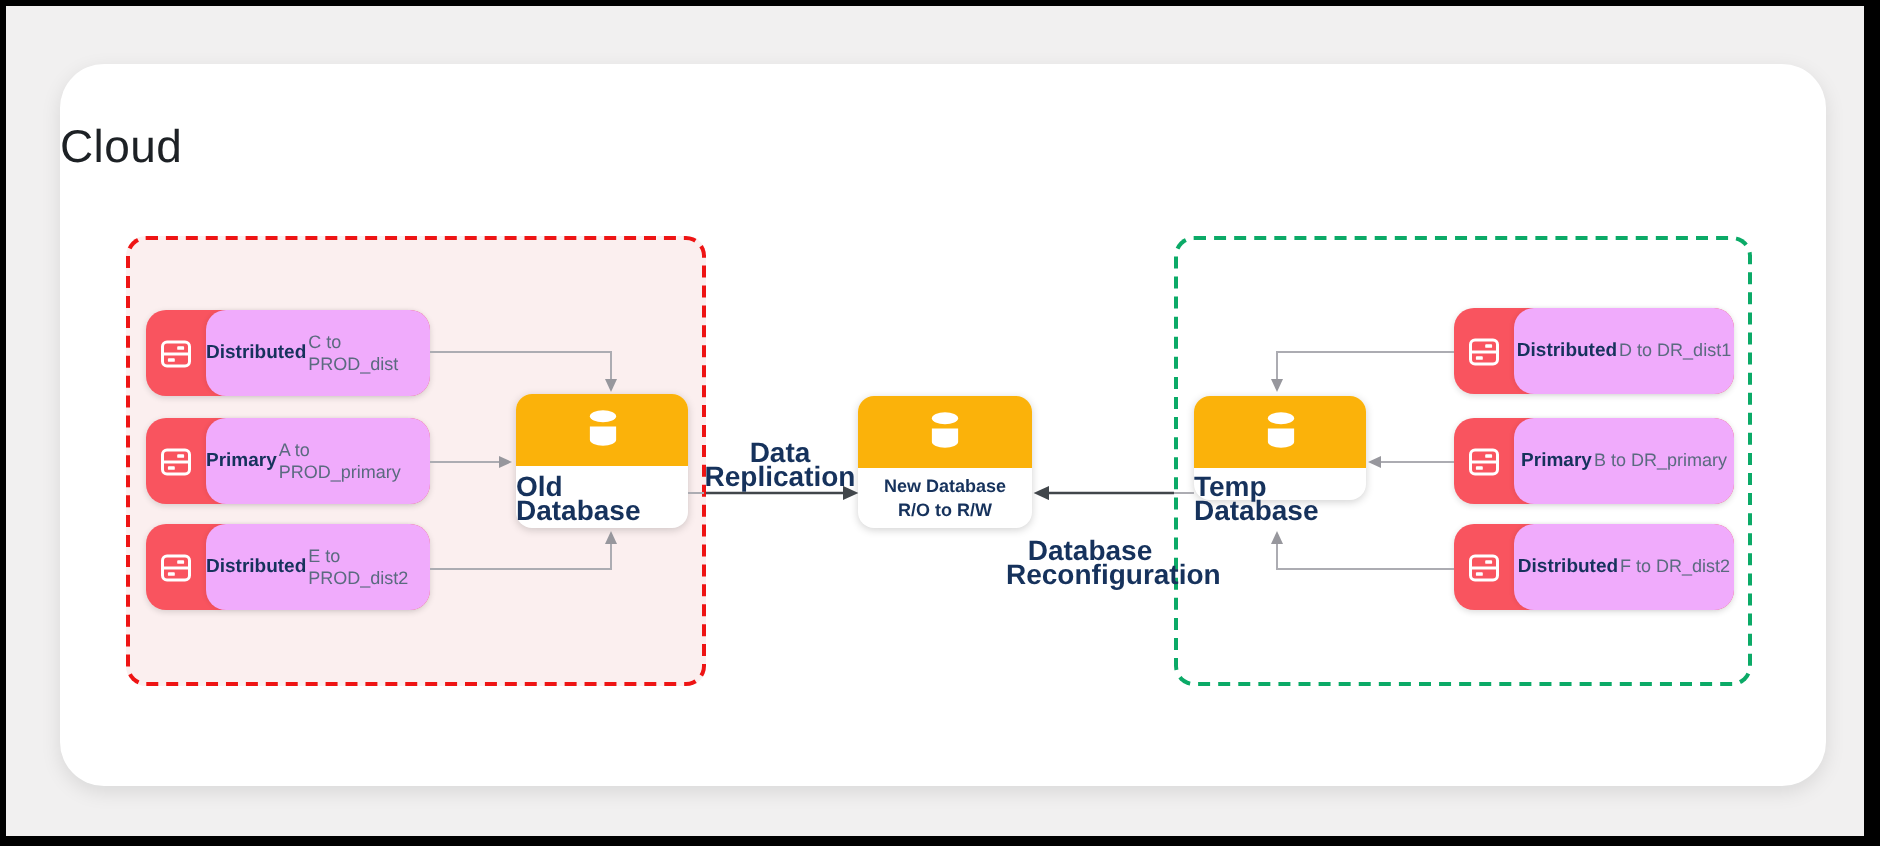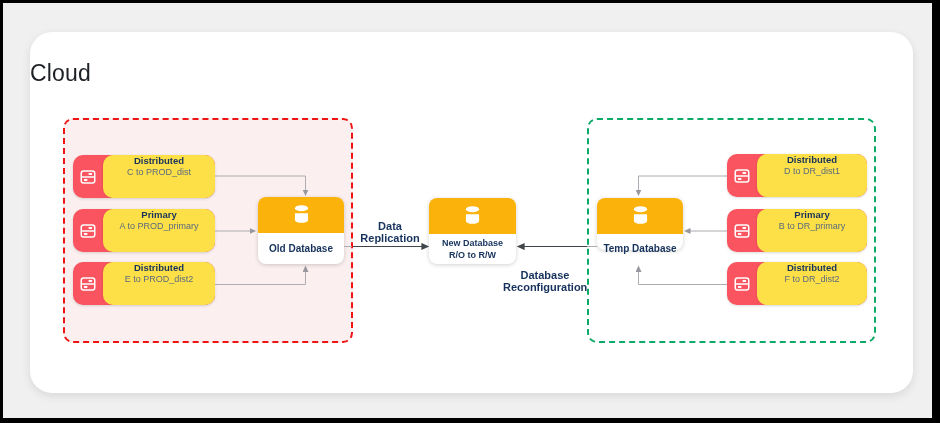--- a/index.html
+++ b/index.html
@@ -18,43 +18,43 @@
   }
   .zone{position:absolute;border-radius:10px;box-sizing:border-box;}
   .zone-red{left:63px;top:118px;width:290px;height:225px;border:2px dashed #EE1414;background:#FBEFEF;}
   .zone-green{left:587px;top:118px;width:289px;height:225px;border:2px dashed #0BAA67;background:transparent;}
 
   .server-card{
     position:absolute;height:43px;background:#F9545F;border-radius:10px;
     box-shadow:0 1px 3px rgba(0,0,0,.14);
   }
   .server-card .panel{
-    position:absolute;left:30px;top:0;right:0;bottom:0;background:#fde047;border-radius:10px;
-    display:flex;flex-direction:column;align-items:center;gap:1px;
+    position:absolute;left:30px;top:0;right:0;bottom:0;background:#f0abfc;border-radius:10px;
+    display:flex;justify-content:center;align-items:center;gap:1px;
     box-shadow:-1px 0 2px rgba(0,0,0,.06);
   }
   .server-card .srv-icon{position:absolute;left:6px;top:13px;width:18px;height:18px;}
   .item-title{font-size:9.5px;font-weight:bold;color:#16325C;line-height:11px;}
   .item-sub{font-size:9px;color:#5A6A7F;line-height:11px;}
 
   .db-node{
     position:absolute;width:86px;background:#fff;border-radius:8px;
     box-shadow:0 1px 4px rgba(0,0,0,.18);
   }
   .db-head{
     height:36px;background:#FBB20A;border-radius:8px 8px 0 0;
     display:flex;align-items:center;justify-content:center;
   }
   .db-body{
     display:flex;flex-direction:column;align-items:center;justify-content:center;
-    font-weight:bold;color:#16325C;font-size:10px;line-height:12px;
+    font-weight:bold;color:#16325C;font-size:14px;line-height:12px;
   }
   .connector-layer{position:absolute;left:0;top:0;pointer-events:none;}
   .arrow-label{
-    position:absolute;text-align:center;font-size:11px;font-weight:bold;color:#16325C;line-height:12px;
+    position:absolute;text-align:center;font-size:14px;font-weight:bold;color:#16325C;line-height:12px;
   }
 </style>
 </head>
 <body>
 
 <svg width="0" height="0" style="position:absolute">
   <defs>
     <g id="srv-icon-def">
       <rect x="3" y="4" width="18" height="16" rx="3" fill="none" stroke="#fff" stroke-width="2"></rect>
       <line x1="3.5" y1="12" x2="20.5" y2="12" stroke="#fff" stroke-width="2"></line>

